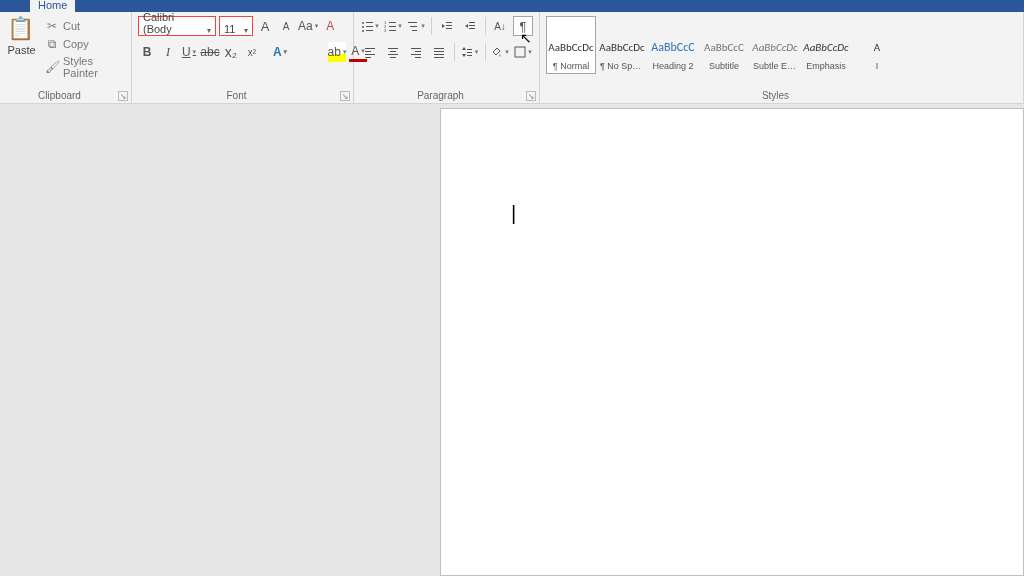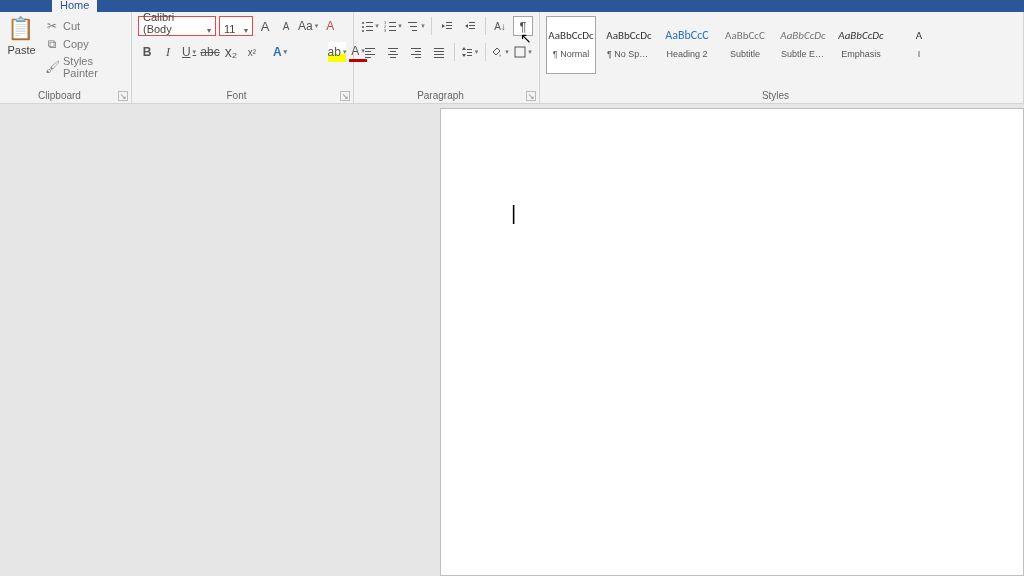--- a/index.html
+++ b/index.html
@@ -1,19 +1,19 @@
 <!DOCTYPE html>
 <html><head>
 <meta charset="utf-8">
 <style>
   * { box-sizing: border-box; margin: 0; padding: 0; font-family: "Segoe UI", Tahoma, sans-serif; }
   body { width: 1024px; height: 576px; overflow: hidden; background: #fff; font-size: 11px; color: #444; }
 
   
-  .tabstrip { height: 12px; background: #2b579a; display: flex; align-items: flex-end; padding-left: 14px; gap: 22px; color: #fff; font-size: 11px; overflow: hidden; }
+  .tabstrip { height: 12px; background: #2b579a; display: flex; align-items: flex-end; padding-left: 14px; color: #fff; font-size: 11px; overflow: hidden; }
   .tabstrip .tab { padding: 0 8px 1px 8px; }
   .tabstrip .tab.active { background: #f3f3f3; color: #2b579a; }
 
   
   .ribbon { background: #f3f3f3; border-bottom: 1px solid #d4d4d4; display: flex; height: 92px; }
   .group { border-right: 1px solid #d4d4d4; position: relative; padding: 4px 6px 16px 6px; display: flex; flex-direction: column; }
   .group-label { position: absolute; bottom: 2px; left: 0; right: 12px; text-align: center; font-size: 10px; color: #666; }
   .group-launch { position: absolute; bottom: 2px; right: 3px; width: 10px; height: 10px; font-size: 8px; color: #888; border: 1px solid #bbb; display: flex; align-items: center; justify-content: center; cursor: pointer; }
 
   
@@ -43,21 +43,21 @@
   .sub{font-size:14px;text-align:right;}
   .supx{font-size:10px;}
 
   
   .parag { width: 186px; }
   .parag .tbtn{min-width:20px;}
 
   
   .stylesg { flex: 1; overflow: hidden; }
   .styles-row { display: flex; height: 58px; overflow: hidden; }
-  .style-item { width: 50px; border: 1px solid transparent; margin-right: 8px; display: flex; flex-direction: column; align-items: center; justify-content: flex-start; padding: 4px 2px 2px 2px; cursor: pointer; }
+  .style-item { width: 50px; border: 1px solid transparent; margin-right: 1px; display: flex; flex-direction: column; align-items: center; justify-content: flex-end; padding: 4px 2px 2px 2px; cursor: pointer; }
   .style-item.selected{border:1px solid #a5a5a5;background:#fff;}
   .style-prev { font-size: 11px; color:#333; font-family: Calibri, sans-serif; height: 28px; display:flex; align-items:center; }
   .style-name { font-size: 9px; color:#555; text-align:center; white-space:nowrap; overflow:hidden; width:100%; text-overflow:ellipsis;}
 
   
   .workarea { display: flex; height: calc(576px - 12px - 92px); background: #e6e6e6; }
   .gutter { width: 440px; background: #e6e6e6; }
   .page { flex:1; background:#fff; border:1px solid #c0c0c0; margin-top:4px; position:relative;}
   .caret { position:absolute; left:72px; top:96px; font-size:16px; color:#000;}
   .cursor-ptr{position:absolute; left:520px; top:30px; font-size:14px; color:#000; z-index:5;}

